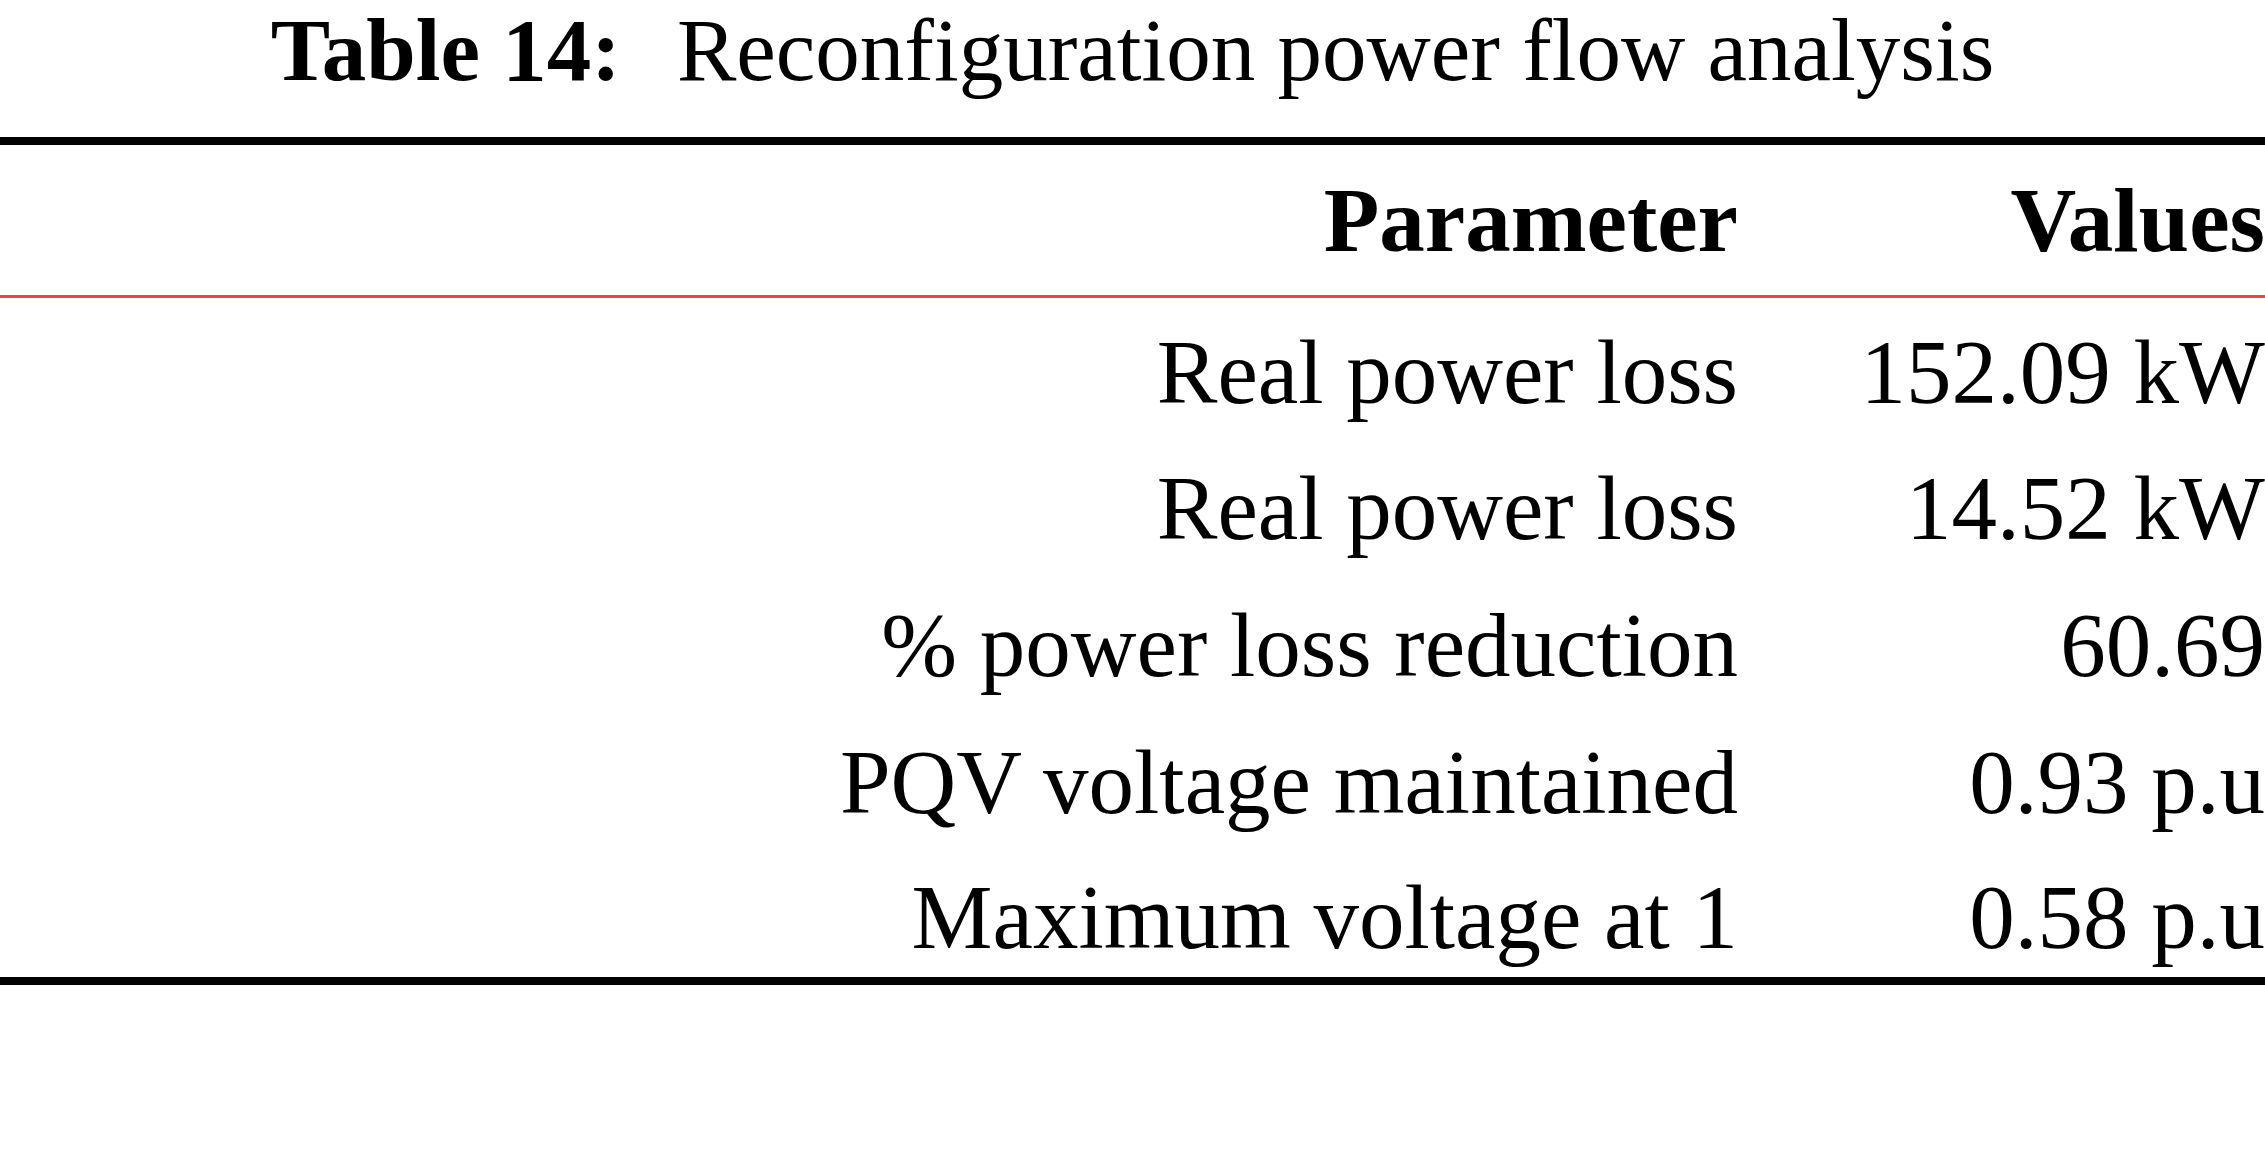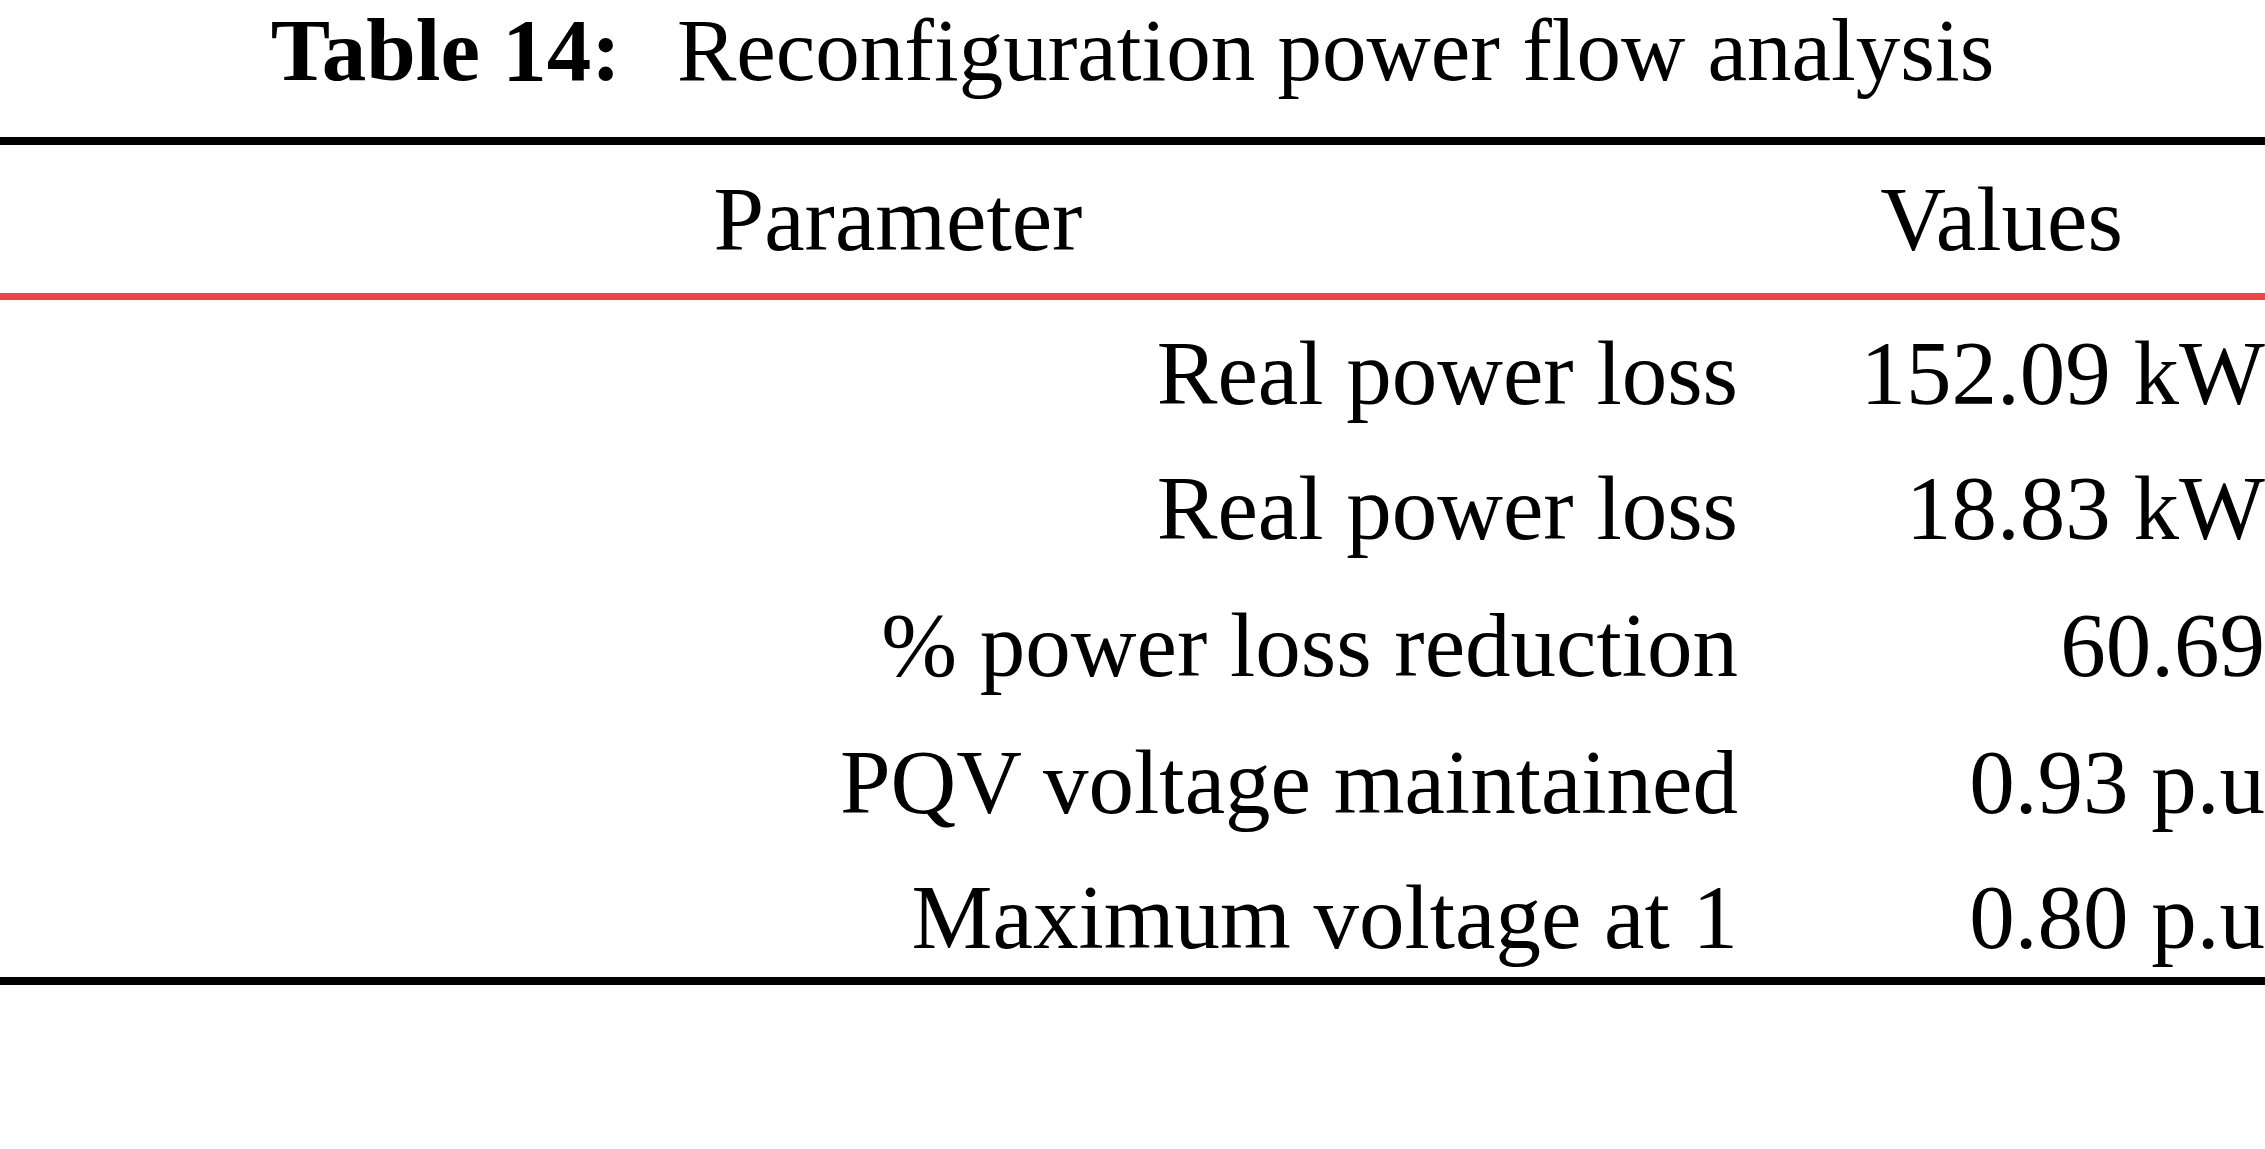--- a/index.html
+++ b/index.html
@@ -37,25 +37,25 @@
     table-layout: fixed;
     font-size: 91px;
     line-height: 1;
     border-top: 8px solid #000000;
     border-bottom: 8px solid #000000;
   }
   thead tr {
     height: 155px;
   }
   thead th {
-    font-weight: normal;
-    text-align: center;
+    font-weight: bold;
+    text-align: right;
     vertical-align: middle;
     padding: 0;
-    border-bottom: 7px solid #ef4444;
+    border-bottom: 3px solid #ef4444;
   }
   tbody tr {
     height: 137px;
   }
   tbody td {
     text-align: right;
     vertical-align: middle;
     padding: 14px 0 0 0;
   }
   th.col-param, td.col-param {
@@ -87,30 +87,30 @@
         <th class="col-value">Values</th>
       </tr>
     </thead>
     <tbody>
         <tr>
           <td class="col-param">Real power loss</td>
           <td class="col-value">152.09 kW</td>
         </tr>
         <tr>
           <td class="col-param">Real power loss</td>
-          <td class="col-value">18.83 kW</td>
+          <td class="col-value">14.52 kW</td>
         </tr>
         <tr>
           <td class="col-param">% power loss reduction</td>
           <td class="col-value">60.69</td>
         </tr>
         <tr>
           <td class="col-param">PQV voltage maintained</td>
           <td class="col-value">0.93 p.u</td>
         </tr>
         <tr>
           <td class="col-param">Maximum voltage at 1</td>
-          <td class="col-value">0.80 p.u</td>
+          <td class="col-value">0.58 p.u</td>
         </tr>
       </tbody>
   </table>
 
 </div>
 
 </body></html>

